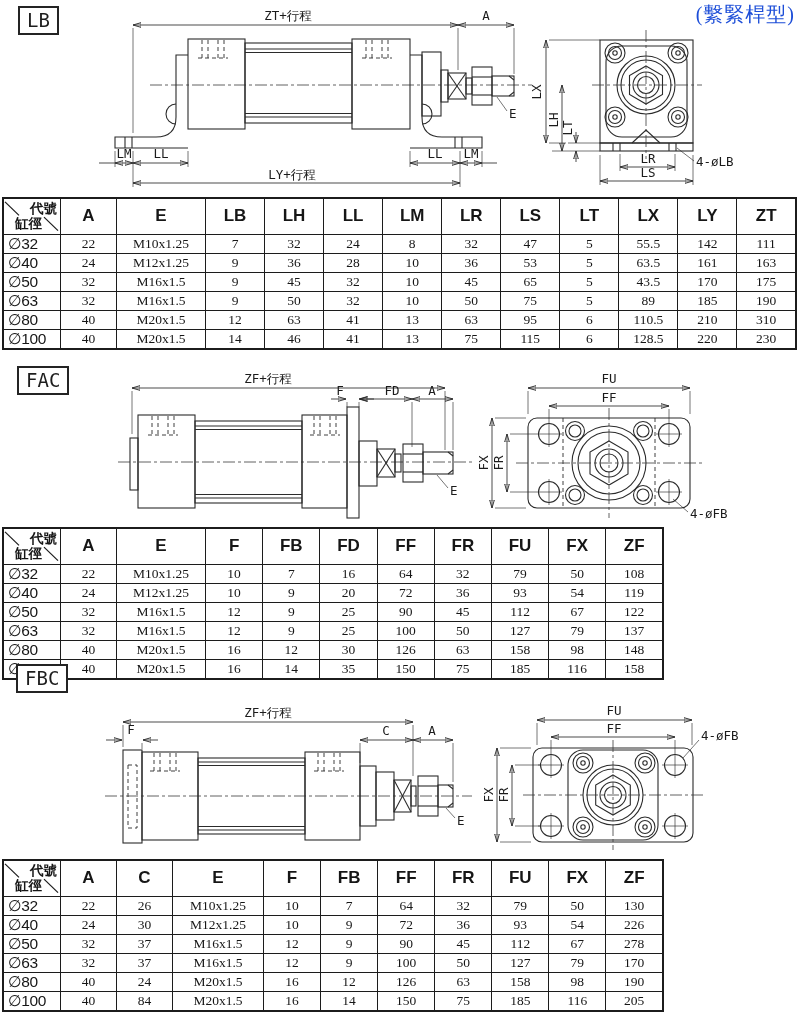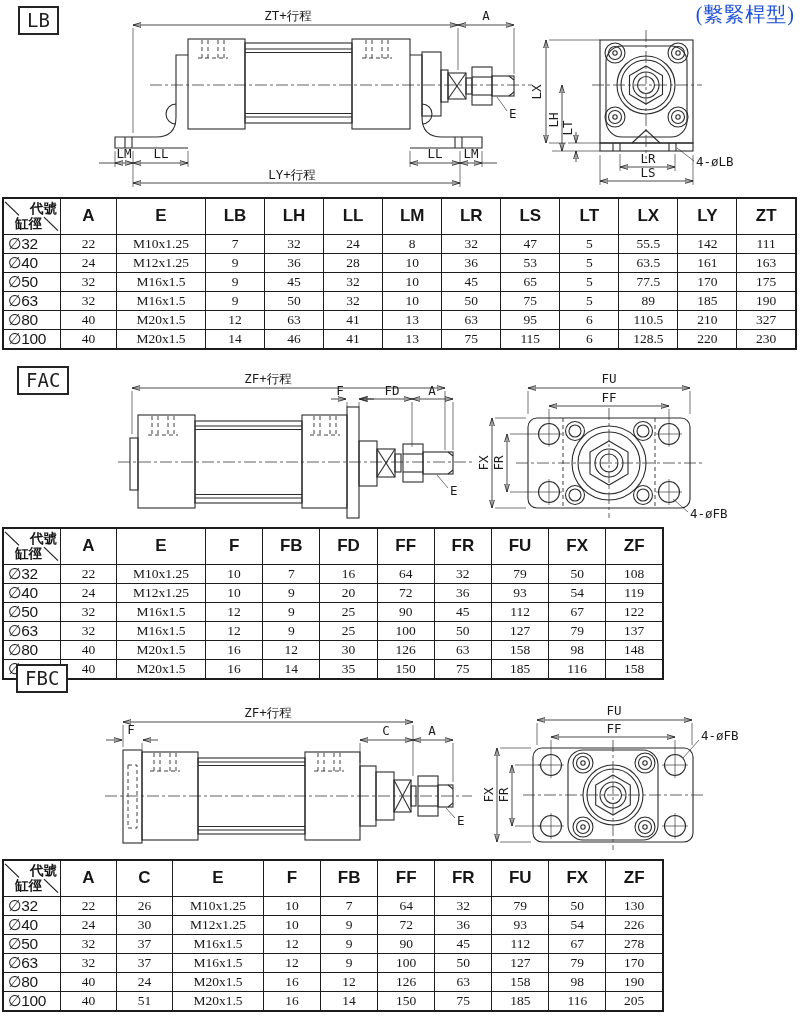--- a/index.html
+++ b/index.html
@@ -249,21 +249,21 @@
           <td class="bore">∅50</td>
           <td>32</td>
           <td>M16x1.5</td>
           <td>9</td>
           <td>45</td>
           <td>32</td>
           <td>10</td>
           <td>45</td>
           <td>65</td>
           <td>5</td>
-          <td>77.5</td>
+          <td>43.5</td>
           <td>170</td>
           <td>175</td>
         </tr>
         <tr>
           <td class="bore">∅63</td>
           <td>32</td>
           <td>M16x1.5</td>
           <td>9</td>
           <td>50</td>
           <td>32</td>
@@ -281,21 +281,21 @@
           <td>M20x1.5</td>
           <td>12</td>
           <td>63</td>
           <td>41</td>
           <td>13</td>
           <td>63</td>
           <td>95</td>
           <td>6</td>
           <td>110.5</td>
           <td>210</td>
-          <td>327</td>
+          <td>310</td>
         </tr>
         <tr>
           <td class="bore">∅100</td>
           <td>40</td>
           <td>M20x1.5</td>
           <td>14</td>
           <td>46</td>
           <td>41</td>
           <td>13</td>
           <td>75</td>
@@ -723,21 +723,21 @@
           <td>12</td>
           <td>126</td>
           <td>63</td>
           <td>158</td>
           <td>98</td>
           <td>190</td>
         </tr>
         <tr>
           <td class="bore">∅100</td>
           <td>40</td>
-          <td>51</td>
+          <td>84</td>
           <td>M20x1.5</td>
           <td>16</td>
           <td>14</td>
           <td>150</td>
           <td>75</td>
           <td>185</td>
           <td>116</td>
           <td>205</td>
         </tr>
       </tbody>

